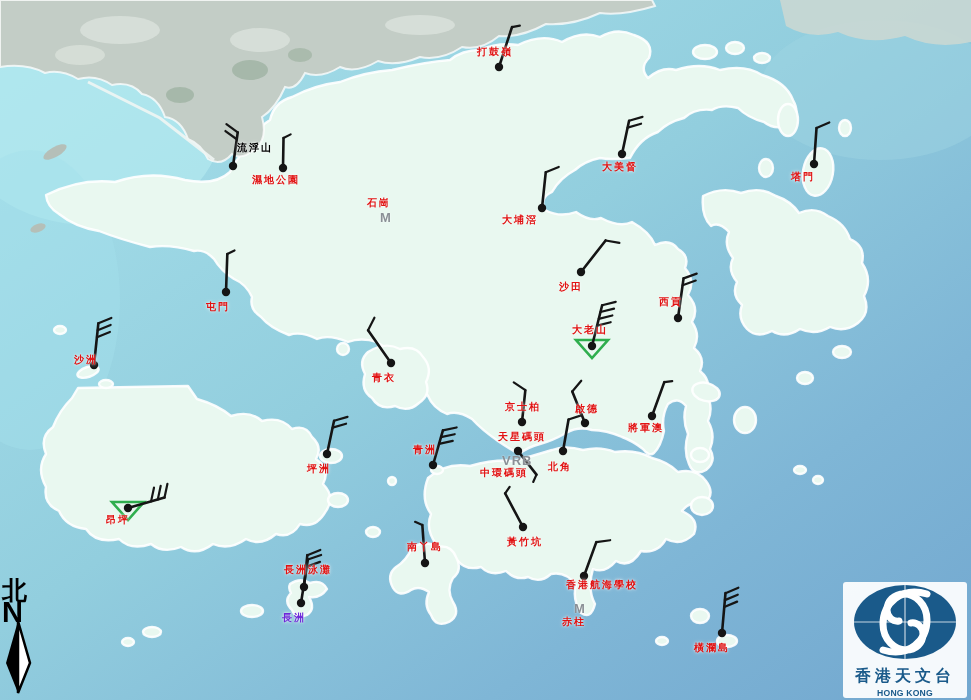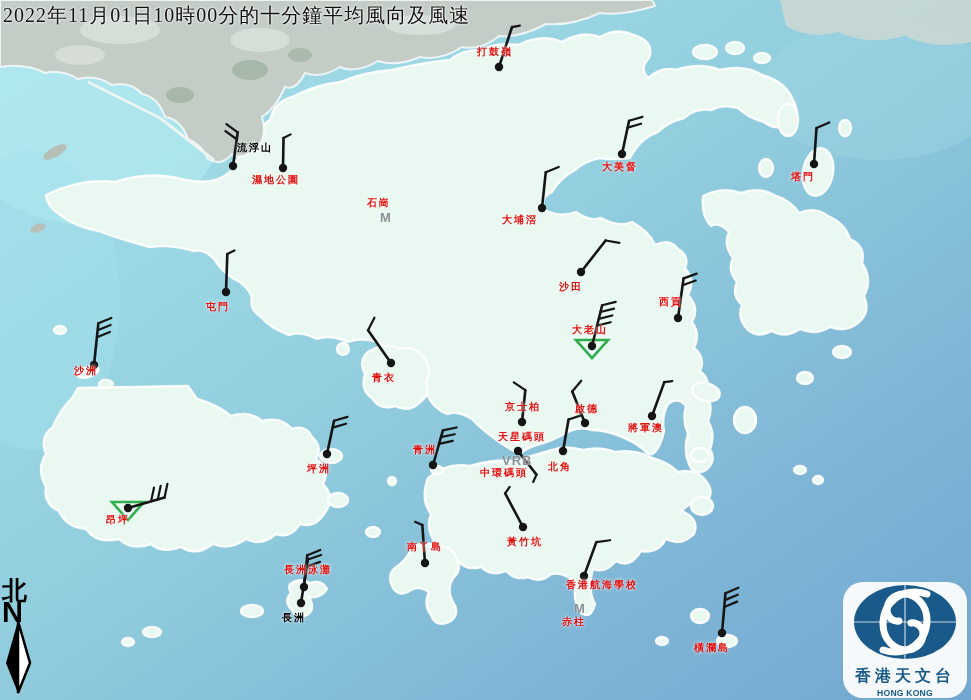--- a/index.html
+++ b/index.html
@@ -15,21 +15,21 @@
     text-shadow:0 0 2px rgba(255,255,255,.85),0 0 4px rgba(255,255,255,.6);}
   .st-marker{position:absolute;font-family:"Liberation Sans",sans-serif;font-weight:bold;
     font-size:13px;letter-spacing:1px;white-space:nowrap;
     text-shadow:0 0 2px rgba(255,255,255,.8);}
   .compass{position:absolute;left:2px;top:578px;width:40px;text-align:left;}
   .compass-hanzi{font-family:"Liberation Serif",serif;font-size:25px;font-weight:bold;color:#000;line-height:1;}
   .compass-n{font-family:"Liberation Sans",sans-serif;font-size:29px;font-weight:bold;color:#000;
     line-height:.8;margin-top:-2px;}
   .compass-arrow{display:block;margin-top:-4px;margin-left:0px;}
   .logo-card{position:absolute;left:843px;top:582px;width:124px;height:116px;
-    background:rgba(255,255,255,.93);border-radius:20px;text-align:center;overflow:hidden;}
+    background:rgba(255,255,255,.93);border-radius:3px;text-align:center;overflow:hidden;}
   .logo-zh{font-family:"Liberation Serif",serif;font-size:16px;font-weight:bold;
     letter-spacing:4px;margin-top:0px;}
   .logo-en{font-family:"Liberation Sans",sans-serif;font-size:8.6px;font-weight:bold;
     letter-spacing:.2px;margin-top:1px;}
 </style>
 </head>
 <body>
 
 <div class="stage">
 
@@ -274,44 +274,43 @@
       <span class="st-label" style="left: 214px; top: 141px; color: #000000; margin-left: 23px;">流浮山</span>
       <span class="st-label" style="left: 252px; top: 173px; color: rgb(225, 18, 18);">濕地公園</span>
       <span class="st-label" style="left: 367px; top: 196px; color: rgb(225, 18, 18);">石崗</span>
       <span class="st-marker" style="left: 380px; top: 210px; color: rgb(138, 144, 150);">M</span>
       <span class="st-label" style="left: 602px; top: 160px; color: rgb(225, 18, 18);">大美督</span>
       <span class="st-label" style="left: 791px; top: 170px; color: rgb(225, 18, 18);">塔門</span>
       <span class="st-label" style="left: 502px; top: 213px; color: rgb(225, 18, 18);">大埔滘</span>
       <span class="st-label" style="left: 559px; top: 280px; color: rgb(225, 18, 18);">沙田</span>
       <span class="st-label" style="left: 206px; top: 300px; color: rgb(225, 18, 18);">屯門</span>
       <span class="st-label" style="left: 659px; top: 295px; color: rgb(225, 18, 18);">西貢</span>
-      <span class="st-label" style="left: 74px; top: 364px; color: rgb(225, 18, 18);">沙洲</span>
+      <span class="st-label" style="left: 74px; top: 353px; color: rgb(225, 18, 18);">沙洲</span>
       <span class="st-label" style="left: 572px; top: 323px; color: rgb(225, 18, 18);">大老山</span>
       <span class="st-label" style="left: 372px; top: 371px; color: rgb(225, 18, 18);">青衣</span>
       <span class="st-label" style="left: 505px; top: 400px; color: rgb(225, 18, 18);">京士柏</span>
       <span class="st-label" style="left: 575px; top: 402px; color: rgb(225, 18, 18);">啟德</span>
       <span class="st-label" style="left: 498px; top: 430px; color: rgb(225, 18, 18);">天星碼頭</span>
       <span class="st-label" style="left: 480px; top: 466px; color: rgb(225, 18, 18);">中環碼頭</span>
       <span class="st-marker" style="left: 486px; top: 453px; color: rgb(138, 144, 150); margin-left: 16px;">VRB</span>
       <span class="st-label" style="left: 548px; top: 460px; color: rgb(225, 18, 18);">北角</span>
       <span class="st-label" style="left: 628px; top: 421px; color: rgb(225, 18, 18);">將軍澳</span>
       <span class="st-label" style="left: 307px; top: 462px; color: rgb(225, 18, 18);">坪洲</span>
       <span class="st-label" style="left: 413px; top: 443px; color: rgb(225, 18, 18);">青洲</span>
       <span class="st-label" style="left: 106px; top: 513px; color: rgb(225, 18, 18);">昂坪</span>
       <span class="st-label" style="left: 407px; top: 540px; color: rgb(225, 18, 18);">南丫島</span>
       <span class="st-label" style="left: 507px; top: 535px; color: rgb(225, 18, 18);">黃竹坑</span>
       <span class="st-label" style="left: 566px; top: 551px; color: rgb(225, 18, 18); margin-top: 27px;">香港航海學校</span>
       <span class="st-label" style="left: 284px; top: 563px; color: rgb(225, 18, 18);">長洲泳灘</span>
-      <span class="st-label" style="left: 282px; top: 611px; color: #000000; text-align: center;">長洲</span>
+      <span class="st-label" style="left: 282px; top: 611px; color: #6d28d9; text-align: center;">長洲</span>
       <span class="st-label" style="left: 562px; top: 615px; color: rgb(225, 18, 18);">赤柱</span>
       <span class="st-marker" style="left: 574px; top: 601px; color: rgb(138, 144, 150);">M</span>
       <span class="st-label" style="left: 694px; top: 641px; color: rgb(225, 18, 18);">橫瀾島</span>
     </div>
 
-  <div class="page-title">2022年11月01日10時00分的十分鐘平均風向及風速</div>
 
   <div class="compass">
     <div class="compass-hanzi">北</div>
     <div class="compass-n">N</div>
     <svg class="compass-arrow" width="34" height="74" viewBox="0 0 34 74">
       <polygon points="16,1 4,43 16,73" fill="#000"></polygon>
       <polygon points="16,1 28,43 16,73" fill="#fff" stroke="#000" stroke-width="2.5"></polygon>
     </svg>
   </div>
 

